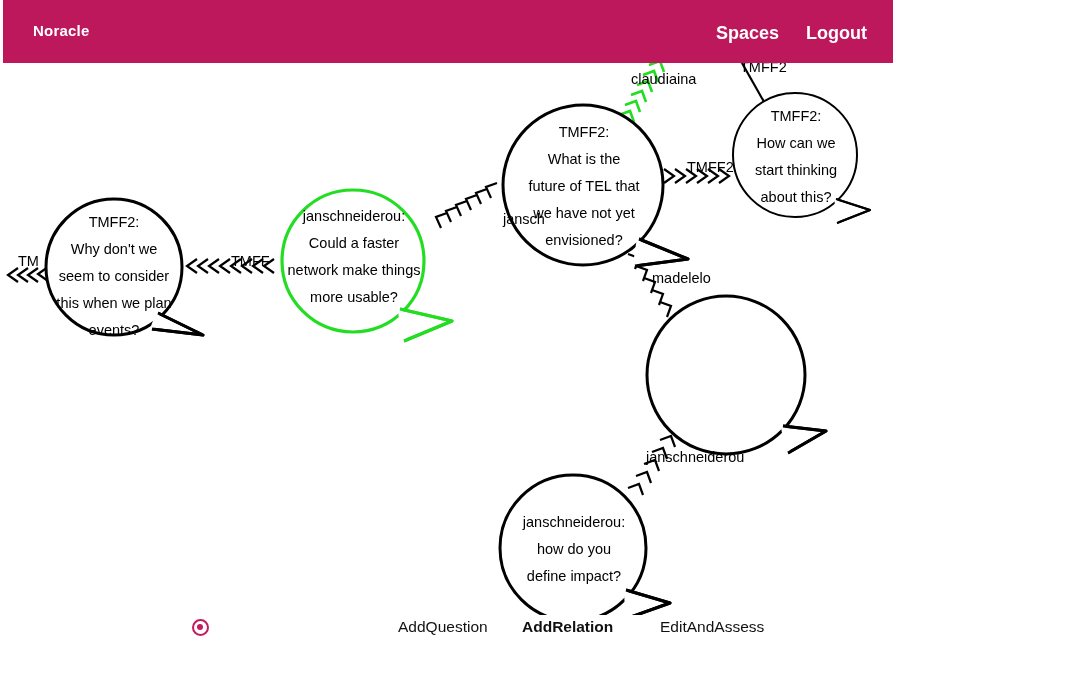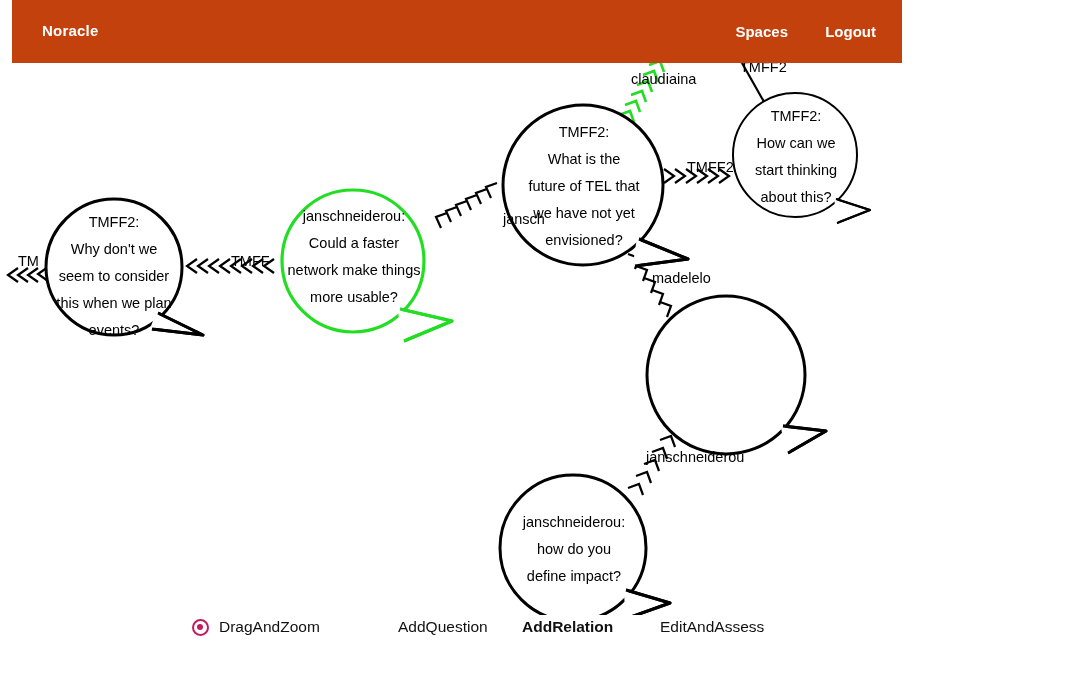--- a/index.html
+++ b/index.html
@@ -8,38 +8,38 @@
     margin: 0; padding: 0;
     width: 1077px; height: 696px;
     background: #ffffff;
     font-family: "Liberation Sans", sans-serif;
     overflow: hidden;
   }
 
   
   #app-header {
     position: absolute;
-    top: 0; left: 12px;
+    top: 0; left: 3px;
     width: 890px; height: 63px;
-    background: #c2410c;
+    background: #be185d;
     z-index: 50;
   }
   #brand {
     position: absolute;
     left: 30px; top: 22px;
     color: #ffffff;
     font-size: 15px;
     font-weight: bold;
     letter-spacing: .2px;
   }
   .nav-link {
     position: absolute;
     top: 23px;
     color: #ffffff;
-    font-size: 15px;
+    font-size: 18px;
     font-weight: bold;
     text-decoration: none;
     cursor: pointer;
   }
   #nav-spaces { right: 114px; }
   #nav-logout { right: 26px; padding-left: 16px; }
 
   
   #graph-canvas {
     position: absolute;
@@ -280,21 +280,20 @@
   <div class="edge-label" style="left:652px; top:207px;">madelelo</div>
 
   <div class="edge-label" style="left:646px; top:386px;">janschneiderou</div>
 </div>
 
 <div id="mode-toolbar">
 
 
   <div class="mode-option" style="left:192px;">
     <span class="radio-dot checked"></span>
-    <span class="mode-label">DragAndZoom</span>
   </div>
 
   <div class="mode-option" style="left:388px;">
     <span class="radio-dot hidden-ctrl"></span>
     <span class="mode-label">AddQuestion</span>
   </div>
 
   <div class="mode-option" style="left:512px;font-weight:bold;">
     <span class="radio-dot hidden-ctrl"></span>
     <span class="mode-label">AddRelation</span>

